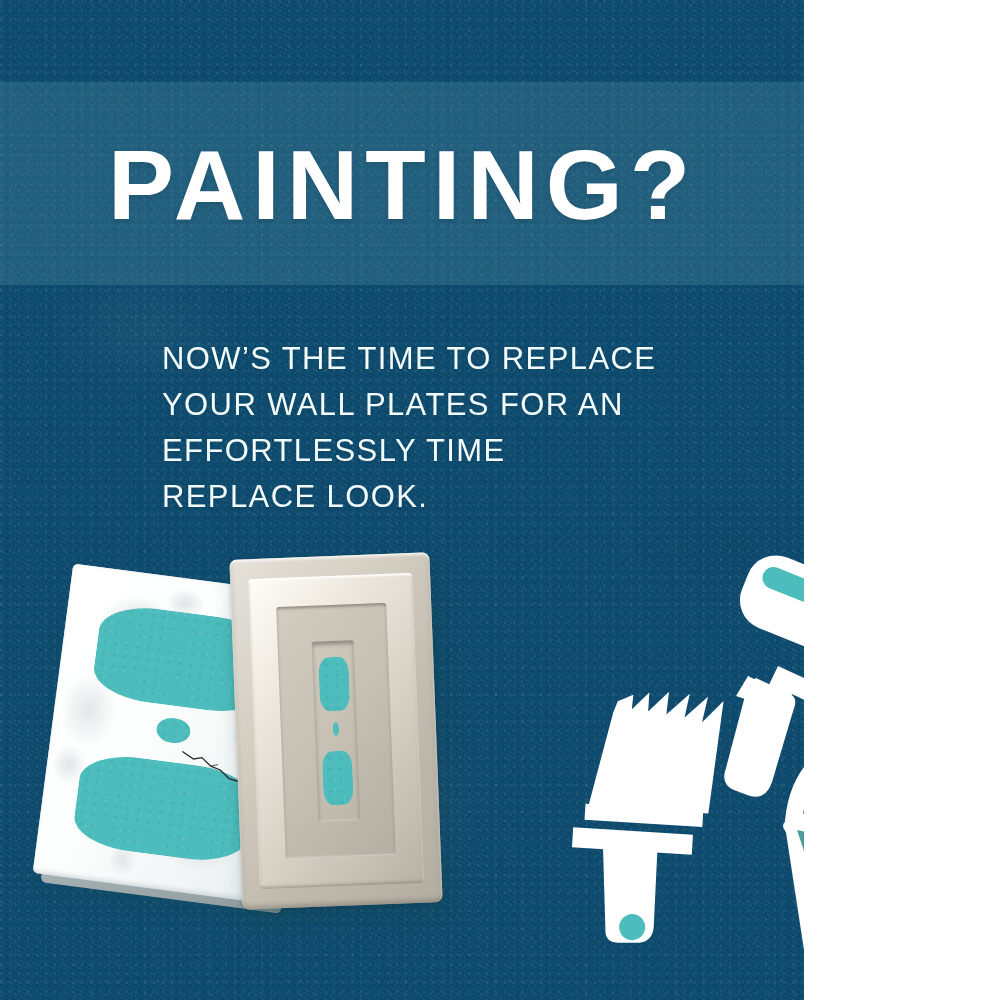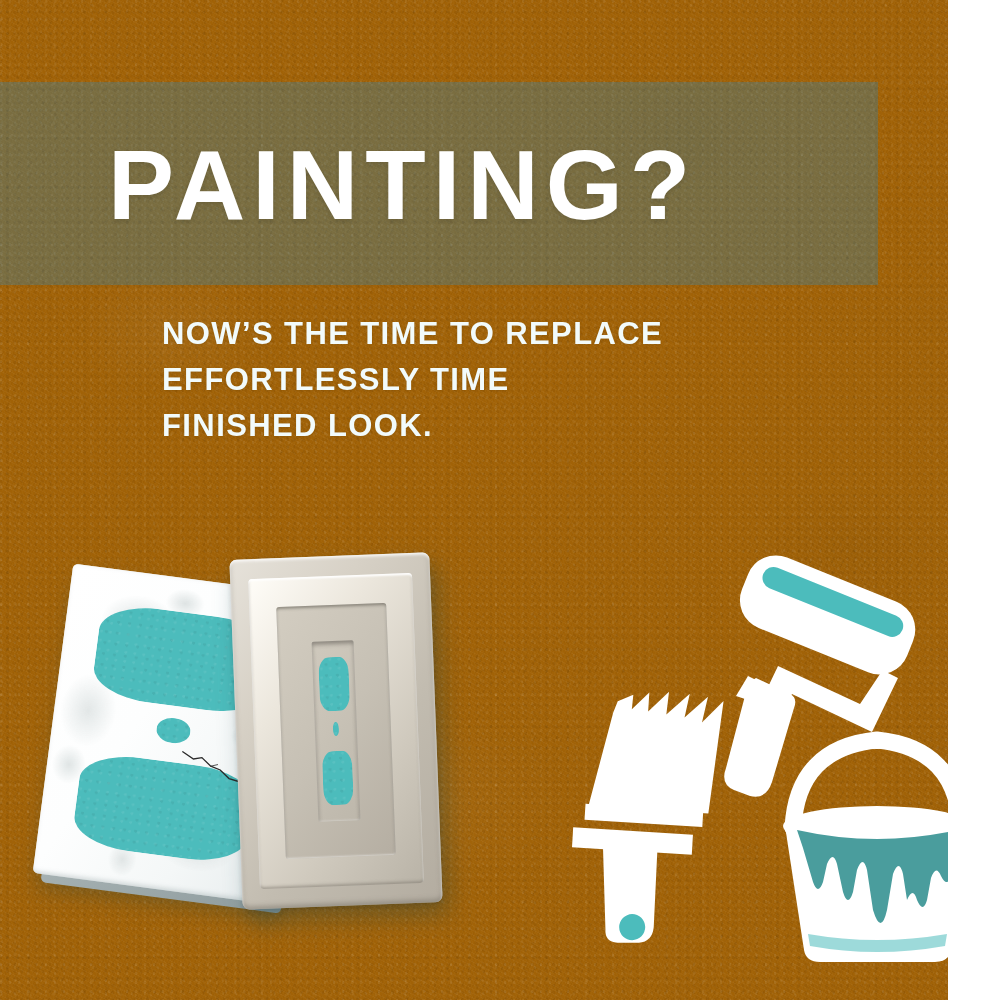--- a/index.html
+++ b/index.html
@@ -1,21 +1,21 @@
 <!DOCTYPE html>
 <html><head>
 <meta charset="utf-8">
 <title>Painting Promo</title>
 <style>
   html,body{margin:0;padding:0;background:#fff;}
   body{width:1000px;height:1000px;overflow:hidden;
        font-family:"Liberation Sans","DejaVu Sans",sans-serif;}
 
-  #stage{position:relative;width:948px;height:1000px;overflow:hidden;
-         background:#a16207;}
+  #stage{position:relative;width:804px;height:1000px;overflow:hidden;
+         background:#0c4a6e;}
 
   
   .tex{position:absolute;inset:0;pointer-events:none;}
   .tex1{
     background-image:
       radial-gradient(circle at 12% 18%, rgba(255,255,255,.075) 0 1.2px, transparent 1.6px),
       radial-gradient(circle at 37% 62%, rgba(0,0,0,.055) 0 1.3px, transparent 1.7px),
       radial-gradient(circle at 68% 28%, rgba(255,255,255,.06) 0 1.1px, transparent 1.5px),
       radial-gradient(circle at 84% 77%, rgba(0,0,0,.05) 0 1.4px, transparent 1.8px),
       radial-gradient(circle at 52% 9%,  rgba(255,255,255,.05) 0 1px,  transparent 1.4px),
@@ -46,22 +46,22 @@
           background-image:
             radial-gradient(circle at 20% 30%, rgba(255,255,255,.05) 0 1.2px, transparent 1.6px),
             radial-gradient(circle at 60% 70%, rgba(0,0,0,.05) 0 1.3px, transparent 1.7px);
           background-size:10px 10px,12px 12px;}
   #title{position:absolute;left:108px;top:50%;transform:translateY(-50%);
          color:#fff;font-size:99px;line-height:1;font-weight:700;
          letter-spacing:7px;white-space:nowrap;
          text-shadow:0 2px 5px rgba(0,0,0,.13);}
 
   
-  #subhead{position:absolute;left:162px;top:311px;width:600px;
-           color:#f2fbfb;font-size:31px;line-height:46px;font-weight:700;
+  #subhead{position:absolute;left:162px;top:336px;width:600px;
+           color:#f2fbfb;font-size:31px;line-height:46px;font-weight:400;
            letter-spacing:1.4px;text-shadow:0 1px 3px rgba(0,0,0,.10);}
   #subhead div{white-space:nowrap;}
 
   
   #plates{position:absolute;left:0;top:540px;width:560px;height:420px;}
 
   
   #plate-white{position:absolute;left:52px;top:38px;width:242px;height:312px;
                transform:rotate(7.5deg);}
   .pw-shadow{position:absolute;left:6px;top:14px;width:242px;height:312px;
@@ -147,22 +147,23 @@
   <div class="tex tex1"></div>
   <div class="tex tex2"></div>
 
   <div id="banner">
     <div class="bt"></div>
     <div id="title">PAINTING?</div>
   </div>
 
   <div id="subhead">
     <div>NOW’S THE TIME TO REPLACE</div>
+    <div>YOUR WALL PLATES FOR AN</div>
     <div>EFFORTLESSLY TIME</div>
-    <div>FINISHED LOOK.</div>
+    <div>REPLACE LOOK.</div>
   </div>
 
   <div id="plates">
 
     <div id="plate-white">
       <div class="pw-shadow"></div>
       <div class="pw-side"></div>
       <div class="pw-face">
         <div class="pw-grime"></div>
         <div class="pw-grime2"></div>

